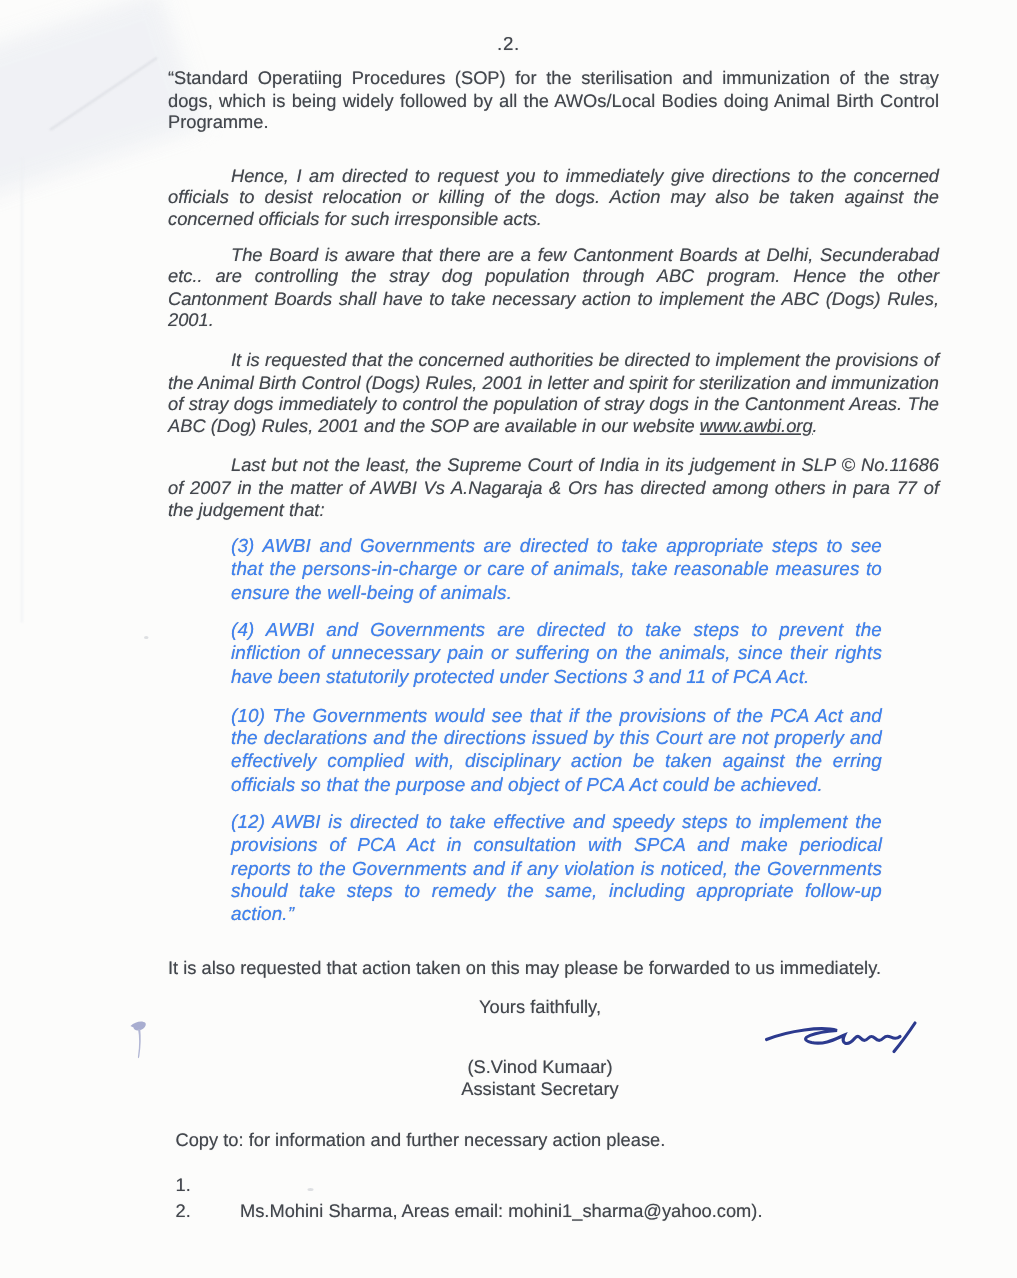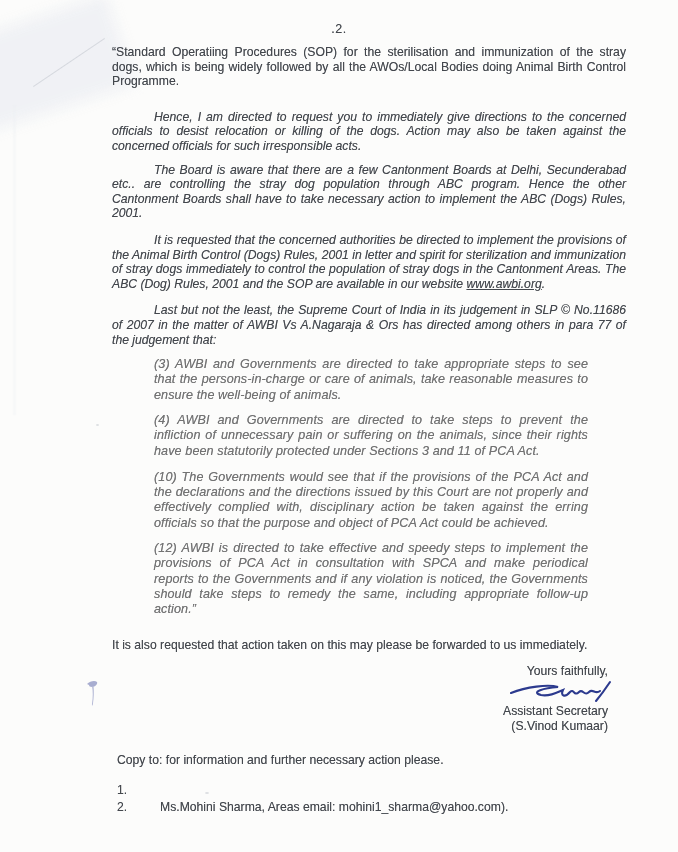--- a/index.html
+++ b/index.html
@@ -36,28 +36,28 @@
   .content{
     position:absolute;top:45px;left:112px;width:514px;
     font-size:12.2px;line-height:14.6px;
   }
   p{margin:0;text-align:justify;}
   .indent{text-indent:42px;font-style:italic;}
   .quote{
     margin-left:42px;margin-right:38px;
     font-style:italic;
     font-size:12.6px;line-height:15.3px;
-    color:#737373;
+    color:#3b82f6;
     letter-spacing:.1px;
   }
   .link{color:inherit;text-decoration:underline;cursor:pointer;}
   .mb21{margin-bottom:21px}.mb9{margin-bottom:9px}.mb12{margin-bottom:12px}
   .mb10{margin-bottom:10px}.mb11{margin-bottom:11px}.mb7{margin-bottom:20px}.mb8{margin-bottom:4px}
 
-  .sig-block{margin-top:12px;text-align:right;padding-right:18px;line-height:15px;}
+  .sig-block{margin-top:12px;text-align:center;padding-right:18px;line-height:15px;}
   .sig-ink{display:block;margin:1px 0 0 auto;margin-right:-8px;}
   .copy-list{padding-left:5px;line-height:17px;}
   .copy-row{display:flex;}
   .copy-num{width:43px;flex:none;}
 
   .pen-mark{position:absolute;left:84px;top:678px;opacity:.75;}
 </style>
 </head>
 <body>
 
@@ -98,22 +98,22 @@
     <p>It is also requested that action taken on this may please be forwarded to us immediately.</p>
 
     <div class="sig-block">
       <div>Yours faithfully,</div>
       <svg class="sig-ink" width="108" height="24" viewBox="0 0 108 24">
         <g fill="none" stroke="#2c3a8e" stroke-width="2.1" stroke-linecap="round">
           <path d="M3 13 C18 7, 40 4, 50 7 C36 8, 22 12, 33 15 C42 17, 50 12, 55 10 C52 16, 57 18, 62 12 C66 8, 66 17, 71 12 C75 8, 76 17, 81 12 C85 8, 87 15, 92 11"></path>
           <path d="M88 21 C93 15, 98 8, 102 2"></path>
         </g>
       </svg>
+      <div>(S.Vinod Kumaar)</div>
       <div>Assistant Secretary</div>
-      <div>(S.Vinod Kumaar)</div>
     </div>
 
     <div class="mb8" style="margin-top:19px;padding-left:5px;">Copy to: for information and further necessary action please.</div>
 
     <div class="copy-list" style="margin-top:14px;">
       <div class="copy-row">
         <span class="copy-num">1.</span>
       </div>
       <div class="copy-row">
         <span class="copy-num">2.</span>

